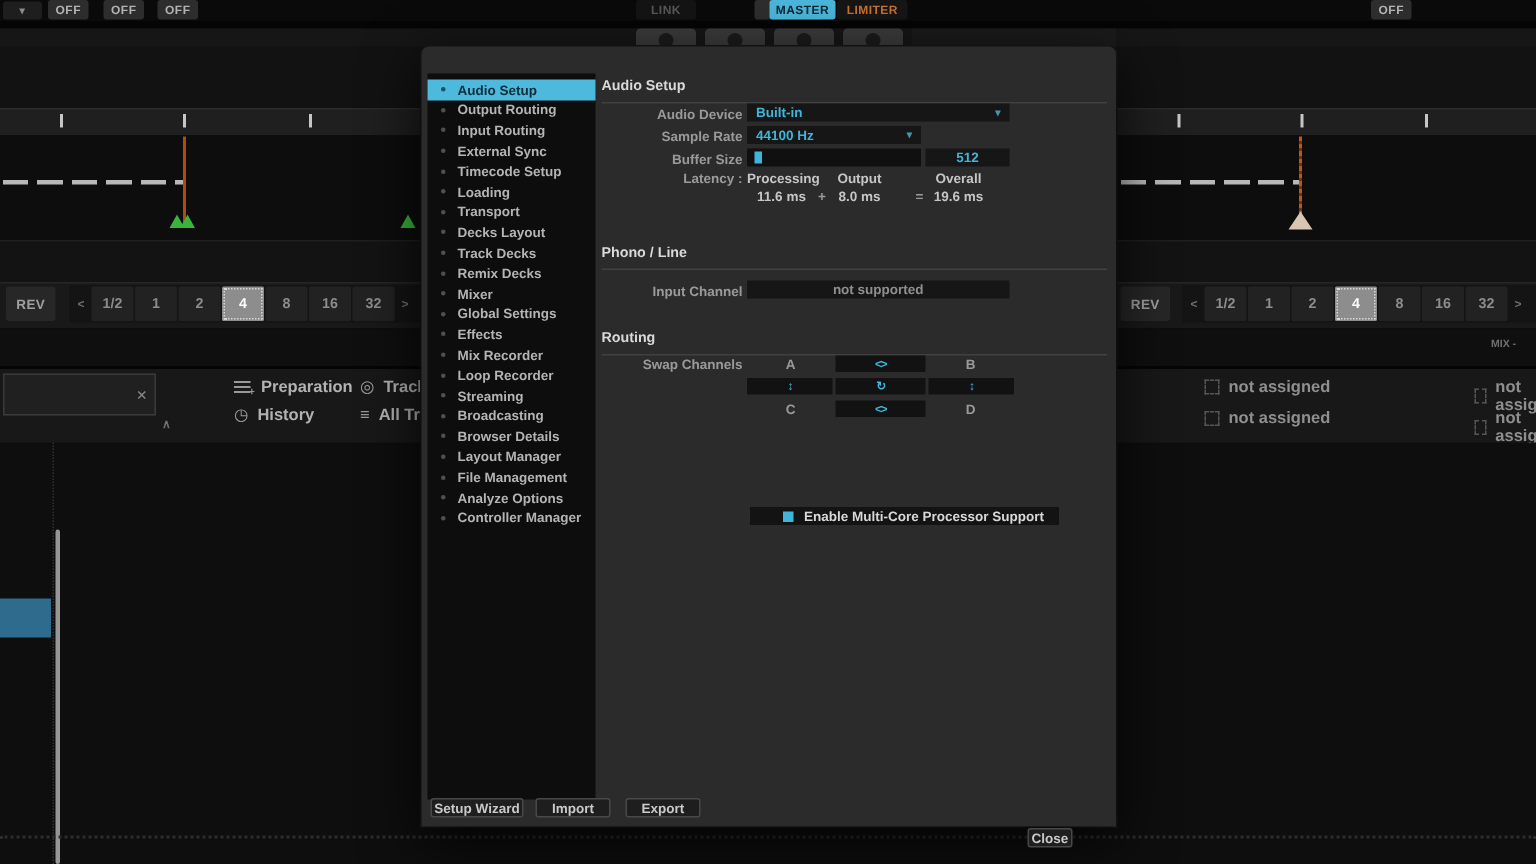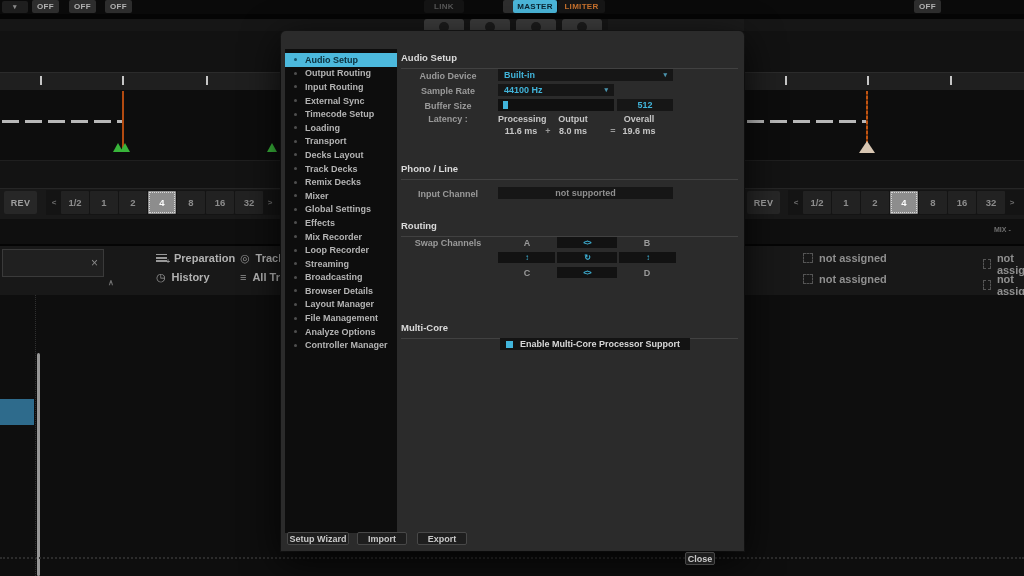--- a/index.html
+++ b/index.html
@@ -27,21 +27,21 @@
             background:linear-gradient(#4a4a4a,#373737);display:flex;align-items:center;justify-content:center;}
   .tl{position:absolute;top:3.5px;width:7px;height:7px;border-radius:50%;}
   #dlg-title{font-size:9px;color:#c9c9c9;}
   #side{left:4px;top:18px;width:112px;height:484px;background:#0d0d0d;padding-top:4px;box-sizing:border-box;}
   .side-item{height:13.6px;display:flex;align-items:center;padding-left:20px;font-size:9px;font-weight:bold;color:#b4b4b4;position:relative;}
   .side-item::before{content:"";position:absolute;left:9px;top:5.3px;width:3px;height:3px;border-radius:50%;background:#4f4f4f;}
   .side-item.sel{background:#4cb9dd;color:#0b2e3b;}
   .side-item.sel::before{background:#14556d;}
   #main{left:120px;top:18px;width:337px;height:480px;}
   .sect{font-size:9.5px;font-weight:bold;color:#dadada;border-bottom:1px solid #414141;padding-bottom:5px;width:100%;}
-  .lbl{font-size:9px;font-weight:bold;color:#9a9a9a;text-align:center;}
+  .lbl{font-size:9px;font-weight:bold;color:#9a9a9a;text-align:right;}
   .field{background:#161616;color:#41b4da;font-size:9px;font-weight:bold;display:flex;align-items:center;padding:0 6px;height:12px;box-sizing:border-box;justify-content:center;}
   .chev{margin-left:auto;color:#4b93ac;font-size:7px;}
   .colh{font-size:9px;font-weight:bold;color:#c6c6c6;text-align:center;}
   .colv{font-size:9px;font-weight:bold;color:#c6c6c6;text-align:center;}
   .opsym{font-size:9px;font-weight:bold;color:#9a9a9a;text-align:center;}
   .rbtn{background:#121212;color:#3fb6dc;font-size:8px;font-weight:bold;display:flex;align-items:center;justify-content:center;height:11px;letter-spacing:-1px;}
   .chlbl{font-size:9px;font-weight:bold;color:#9a9a9a;text-align:center;}
   .fbtn{background:#1e1e1e;border:1px solid #484848;color:#c9c9c9;font-size:9px;font-weight:bold;height:13px;display:flex;align-items:center;justify-content:center;border-radius:2px;box-sizing:border-box;}
   .tri{width:0;height:0;}
 </style>
@@ -255,22 +255,21 @@
       <div class="ab rbtn" style="left:218px;top:203px;width:57px;">
           <span>↕</span>
         </div>
 
       <div class="ab chlbl" style="left:113px;top:219px;width:26px;">C</div>
       <div class="ab rbtn" style="left:156px;top:218px;width:60px;">
           <span>&lt;&gt;</span>
         </div>
       <div class="ab chlbl" style="left:233px;top:219px;width:26px;">D</div>
 
-      <div class="ab sect" style="left:0;top:273px;">Multi-Core</div>
-      <div class="ab" style="left:99px;top:289px;height:12px;background:#131313;display:inline-flex;align-items:center;padding:0 10px 0 6px;">
+      <div class="ab" style="left:99px;top:289px;height:12px;background:#131313;display:inline-flex;align-items:center;padding:0 10px 0 22px;">
         <span style="width:7px;height:7px;background:#41b4da;margin-right:7px;"></span>
         <span style="font-size:9px;font-weight:bold;color:#d8d8d8;white-space:nowrap;">Enable Multi-Core Processor Support</span>
       </div>
     </div>
 
     <div class="ab fbtn" style="left:6px;top:501px;width:62px;">Setup Wizard</div>
     <div class="ab fbtn" style="left:76px;top:501px;width:50px;">Import</div>
     <div class="ab fbtn" style="left:136px;top:501px;width:50px;">Export</div>
     <div class="ab fbtn" style="left:404px;top:521px;width:30px;">Close</div>
   </div>

